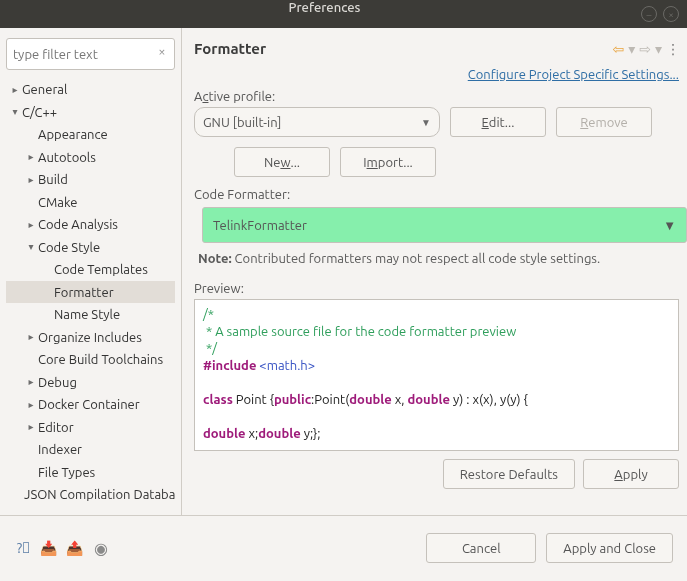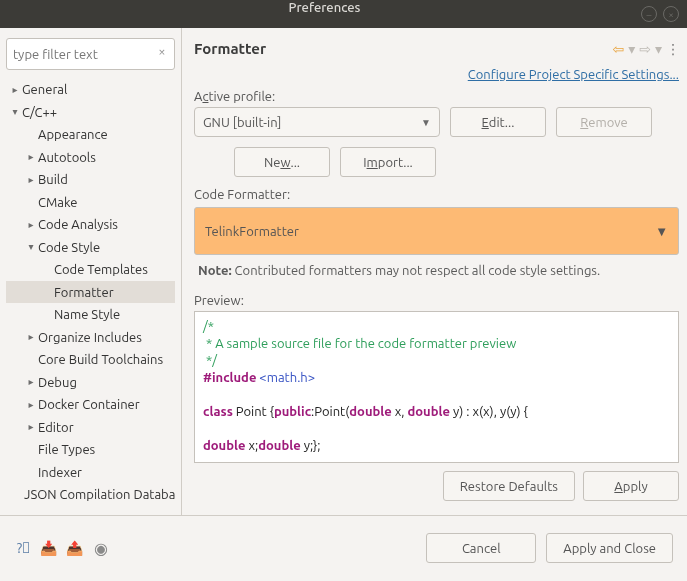--- a/index.html
+++ b/index.html
@@ -23,28 +23,28 @@
 .header-row h1 { font-size: 15px; font-weight: 600; flex: 1; }
 .nav-icons { display:flex; align-items:center; gap:4px; color:#e8a33d; }
 .nav-icons .grey { color:#bdb9b3; }
 .nav-icons span { font-size:14px; }
 .menu-dots { color:#777; letter-spacing:-1px; font-size:14px;}
 .link-row { text-align: right; margin-bottom: 8px; }
 .link-row a { color: #2f6ea5; text-decoration: underline; font-size: 13px; }
 .lbl { margin-bottom: 4px; color: #555; }
 .lbl .u { text-decoration: underline; }
 .profile-row { display: flex; gap: 10px; margin-bottom: 10px; }
-.select { flex: 1; max-width: 246px; height: 30px; border: 1px solid #c5c1bb; border-radius: 4px; background: #f7f5f2; display:flex; align-items:center; padding: 0 8px; justify-content:space-between; color:#555;}
+.select { flex: 1; max-width: 246px; height: 30px; border: 1px solid #c5c1bb; border-radius: 10px; background: #f7f5f2; display:flex; align-items:center; padding: 0 8px; justify-content:space-between; color:#555;}
 .select .sel-arrow { color:#6a6a6a; font-size:10px;}
 .btn { height: 30px; min-width: 96px; padding: 0 16px; border: 1px solid #c5c1bb; border-radius: 3px; background: #f7f5f2; color: #555; display:inline-flex; align-items:center; justify-content:center; cursor:pointer;}
 .btn.disabled { color: #b3afa9; }
 .btn .u { text-decoration: underline; }
 .row2 { display: flex; gap: 10px; margin-bottom: 10px; padding-left: 40px; }
 .fieldset-label { margin-bottom: 6px; color:#555;}
-.formatter-select { width: 100%; height: 48px; border: 1px solid #c5c1bb; border-radius: 3px; background: #fdba74; display:flex; align-items:center; padding: 0 10px; justify-content:space-between; color:#555; margin-bottom:6px;}
+.formatter-select { width: 100%; height: 36px; border: 1px solid #c5c1bb; border-radius: 3px; background: #86efac; display:flex; align-items:center; padding: 0 10px; justify-content:space-between; color:#555; margin-bottom:6px;margin-left:8px;}
 .note { color: #5a5a5a; padding: 2px 4px 10px 4px; }
 .note b { font-weight: 600; }
 .preview-label { margin: 6px 0 4px 0; color:#555;}
 .preview { border: 1px solid #c5c1bb; background: #fff; height: 152px; padding: 6px 8px; font-family: "Ubuntu Mono","DejaVu Sans Mono",Consolas,monospace; font-size: 13px; line-height: 17px; white-space: pre; overflow: hidden; color:#222;}
 .preview .cmt { color: #2e9e5b; }
 .preview .pp { color: #9e1b7a; font-weight:600;}
 .preview .inc { color: #3954c4; }
 .preview .kw { color: #9e1b7a; font-weight:600;}
 .actions-row { display:flex; justify-content:flex-end; gap:8px; margin-top:8px;}
 .footer { height: 64px; display:flex; align-items:center; padding: 0 14px; }
@@ -131,25 +131,25 @@
         <div class="tree-row pad1">
           <span class="arrow">▸</span>
           <span>Docker Container</span>
         </div>
         <div class="tree-row pad1">
           <span class="arrow">▸</span>
           <span>Editor</span>
         </div>
         <div class="tree-row pad1">
           <span class="arrow"></span>
+          <span>Indexer</span>
+        </div>
+        <div class="tree-row pad1">
+          <span class="arrow"></span>
           <span>File Types</span>
-        </div>
-        <div class="tree-row pad1">
-          <span class="arrow"></span>
-          <span>Indexer</span>
         </div>
         <div class="tree-row pad1">
           <span class="arrow"></span>
           <span>JSON Compilation Database</span>
         </div>
       </div>
   </div>
 
   <div class="main">
     <div class="header-row">

